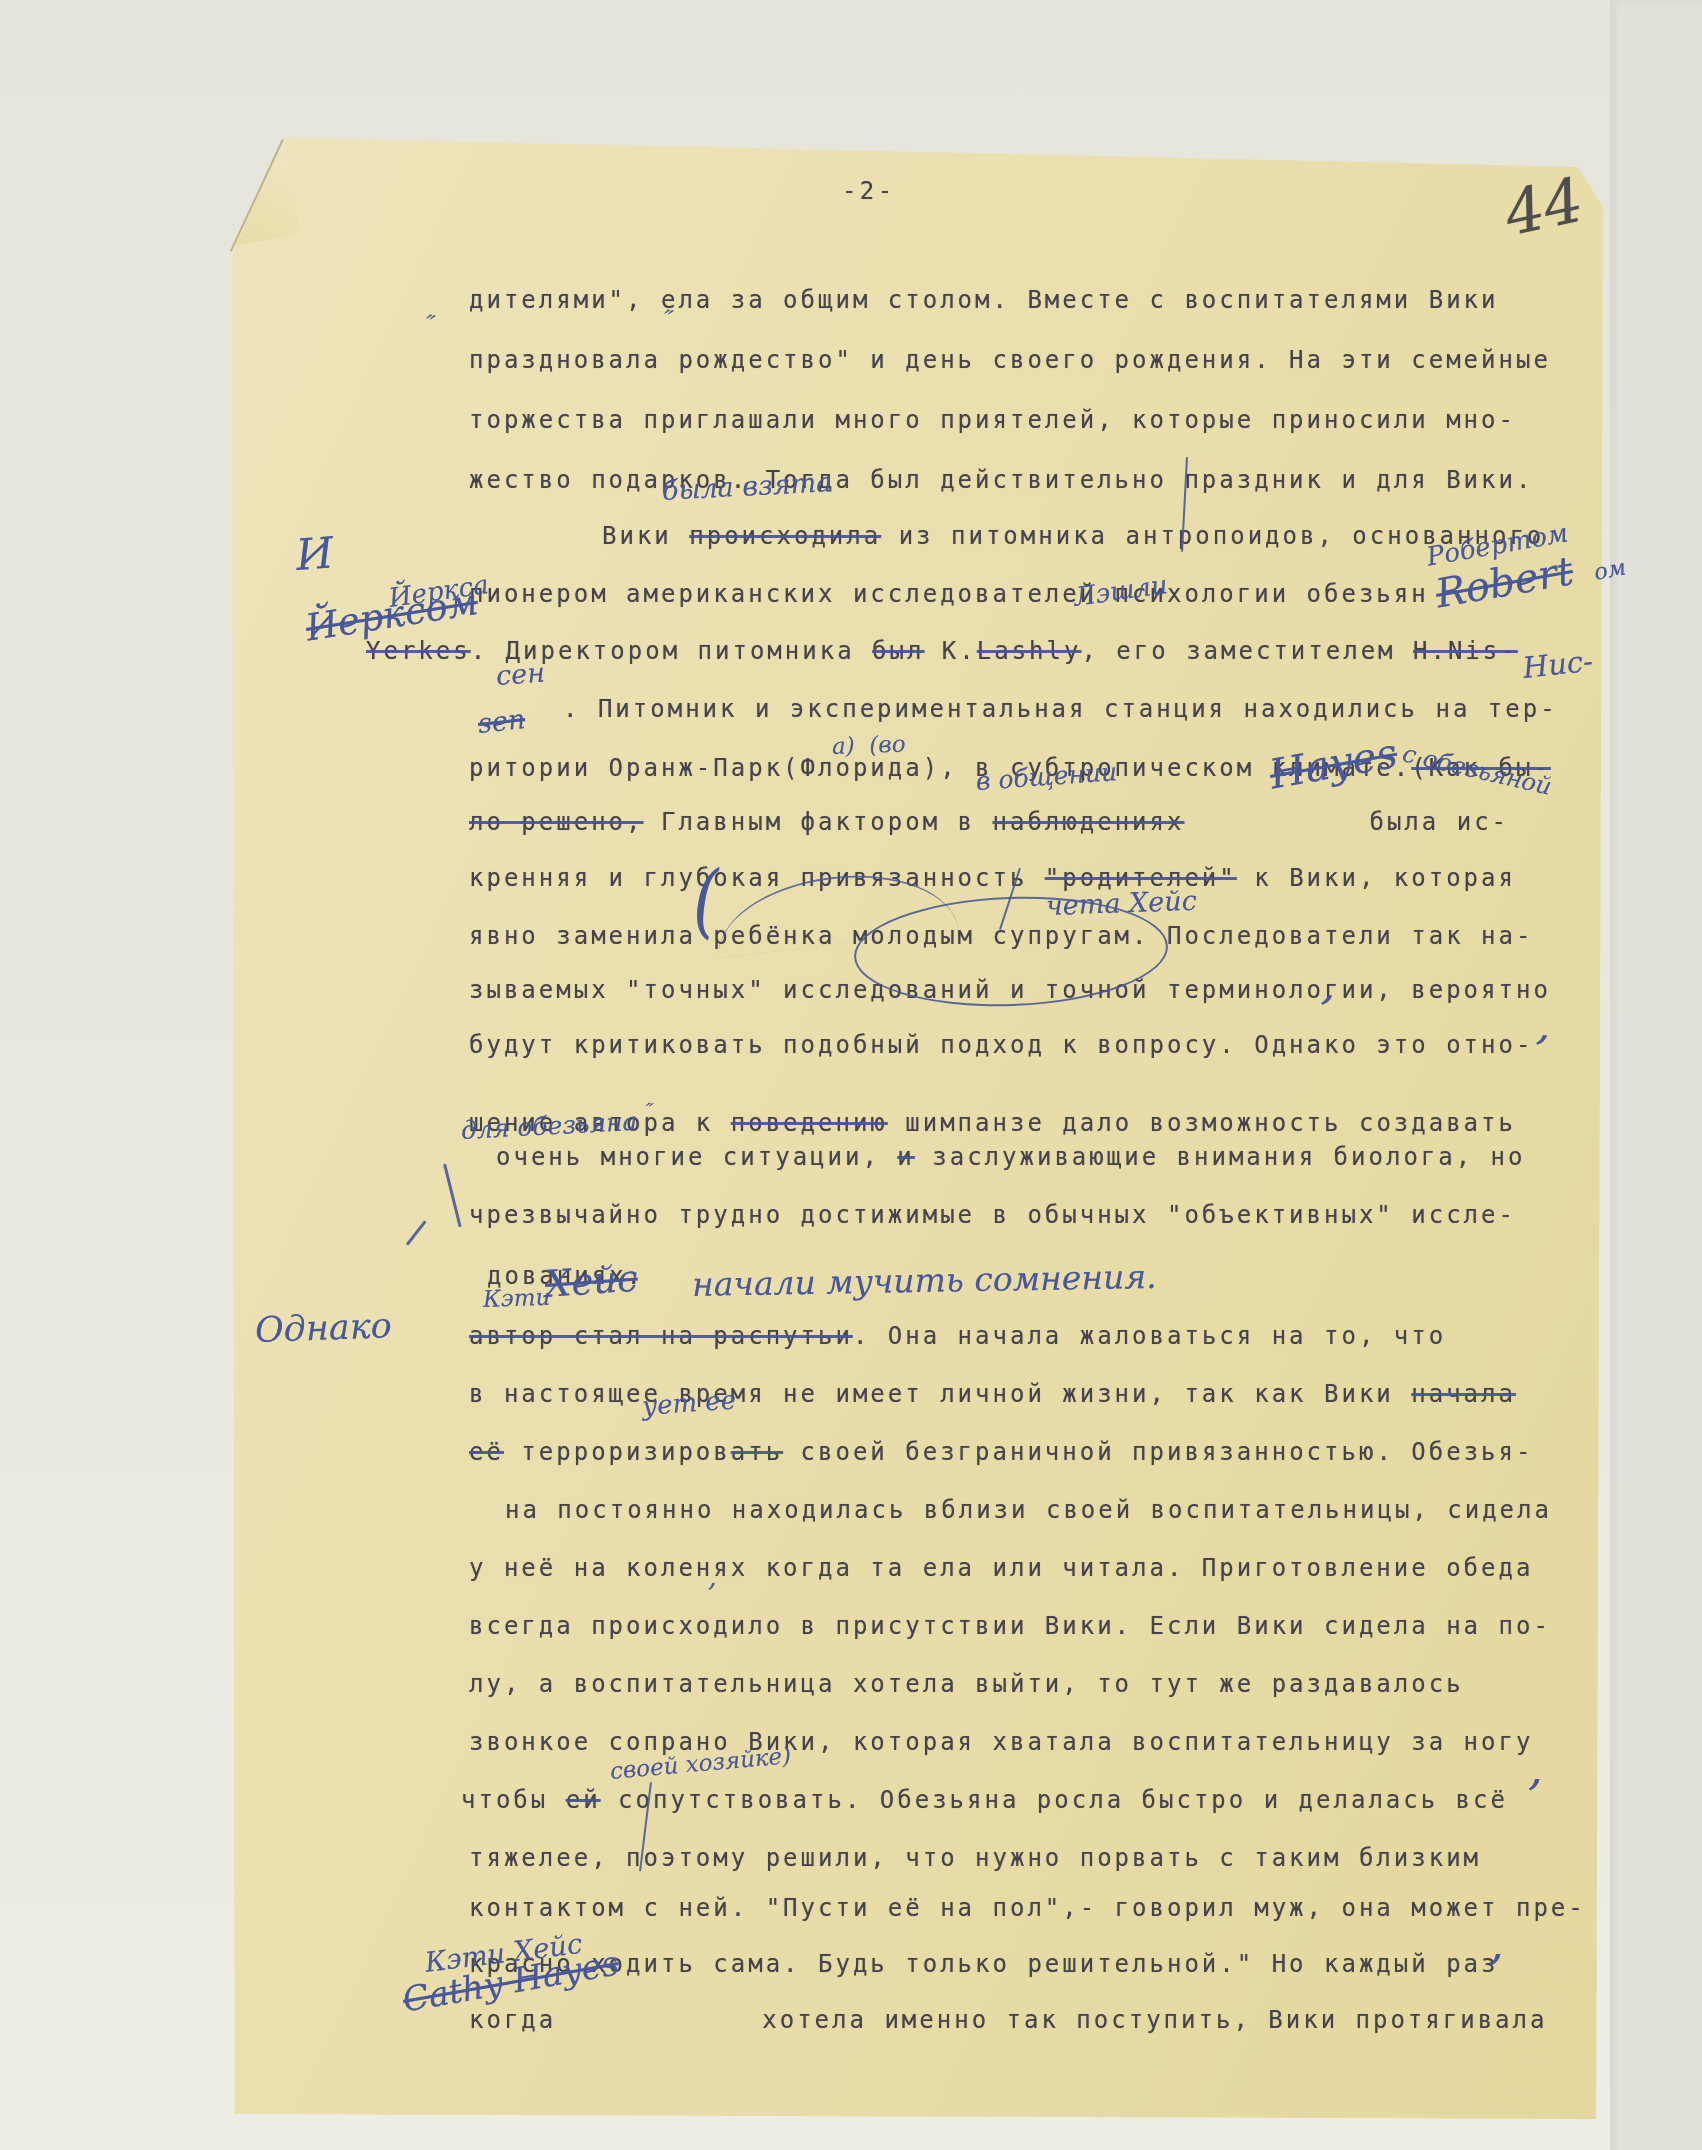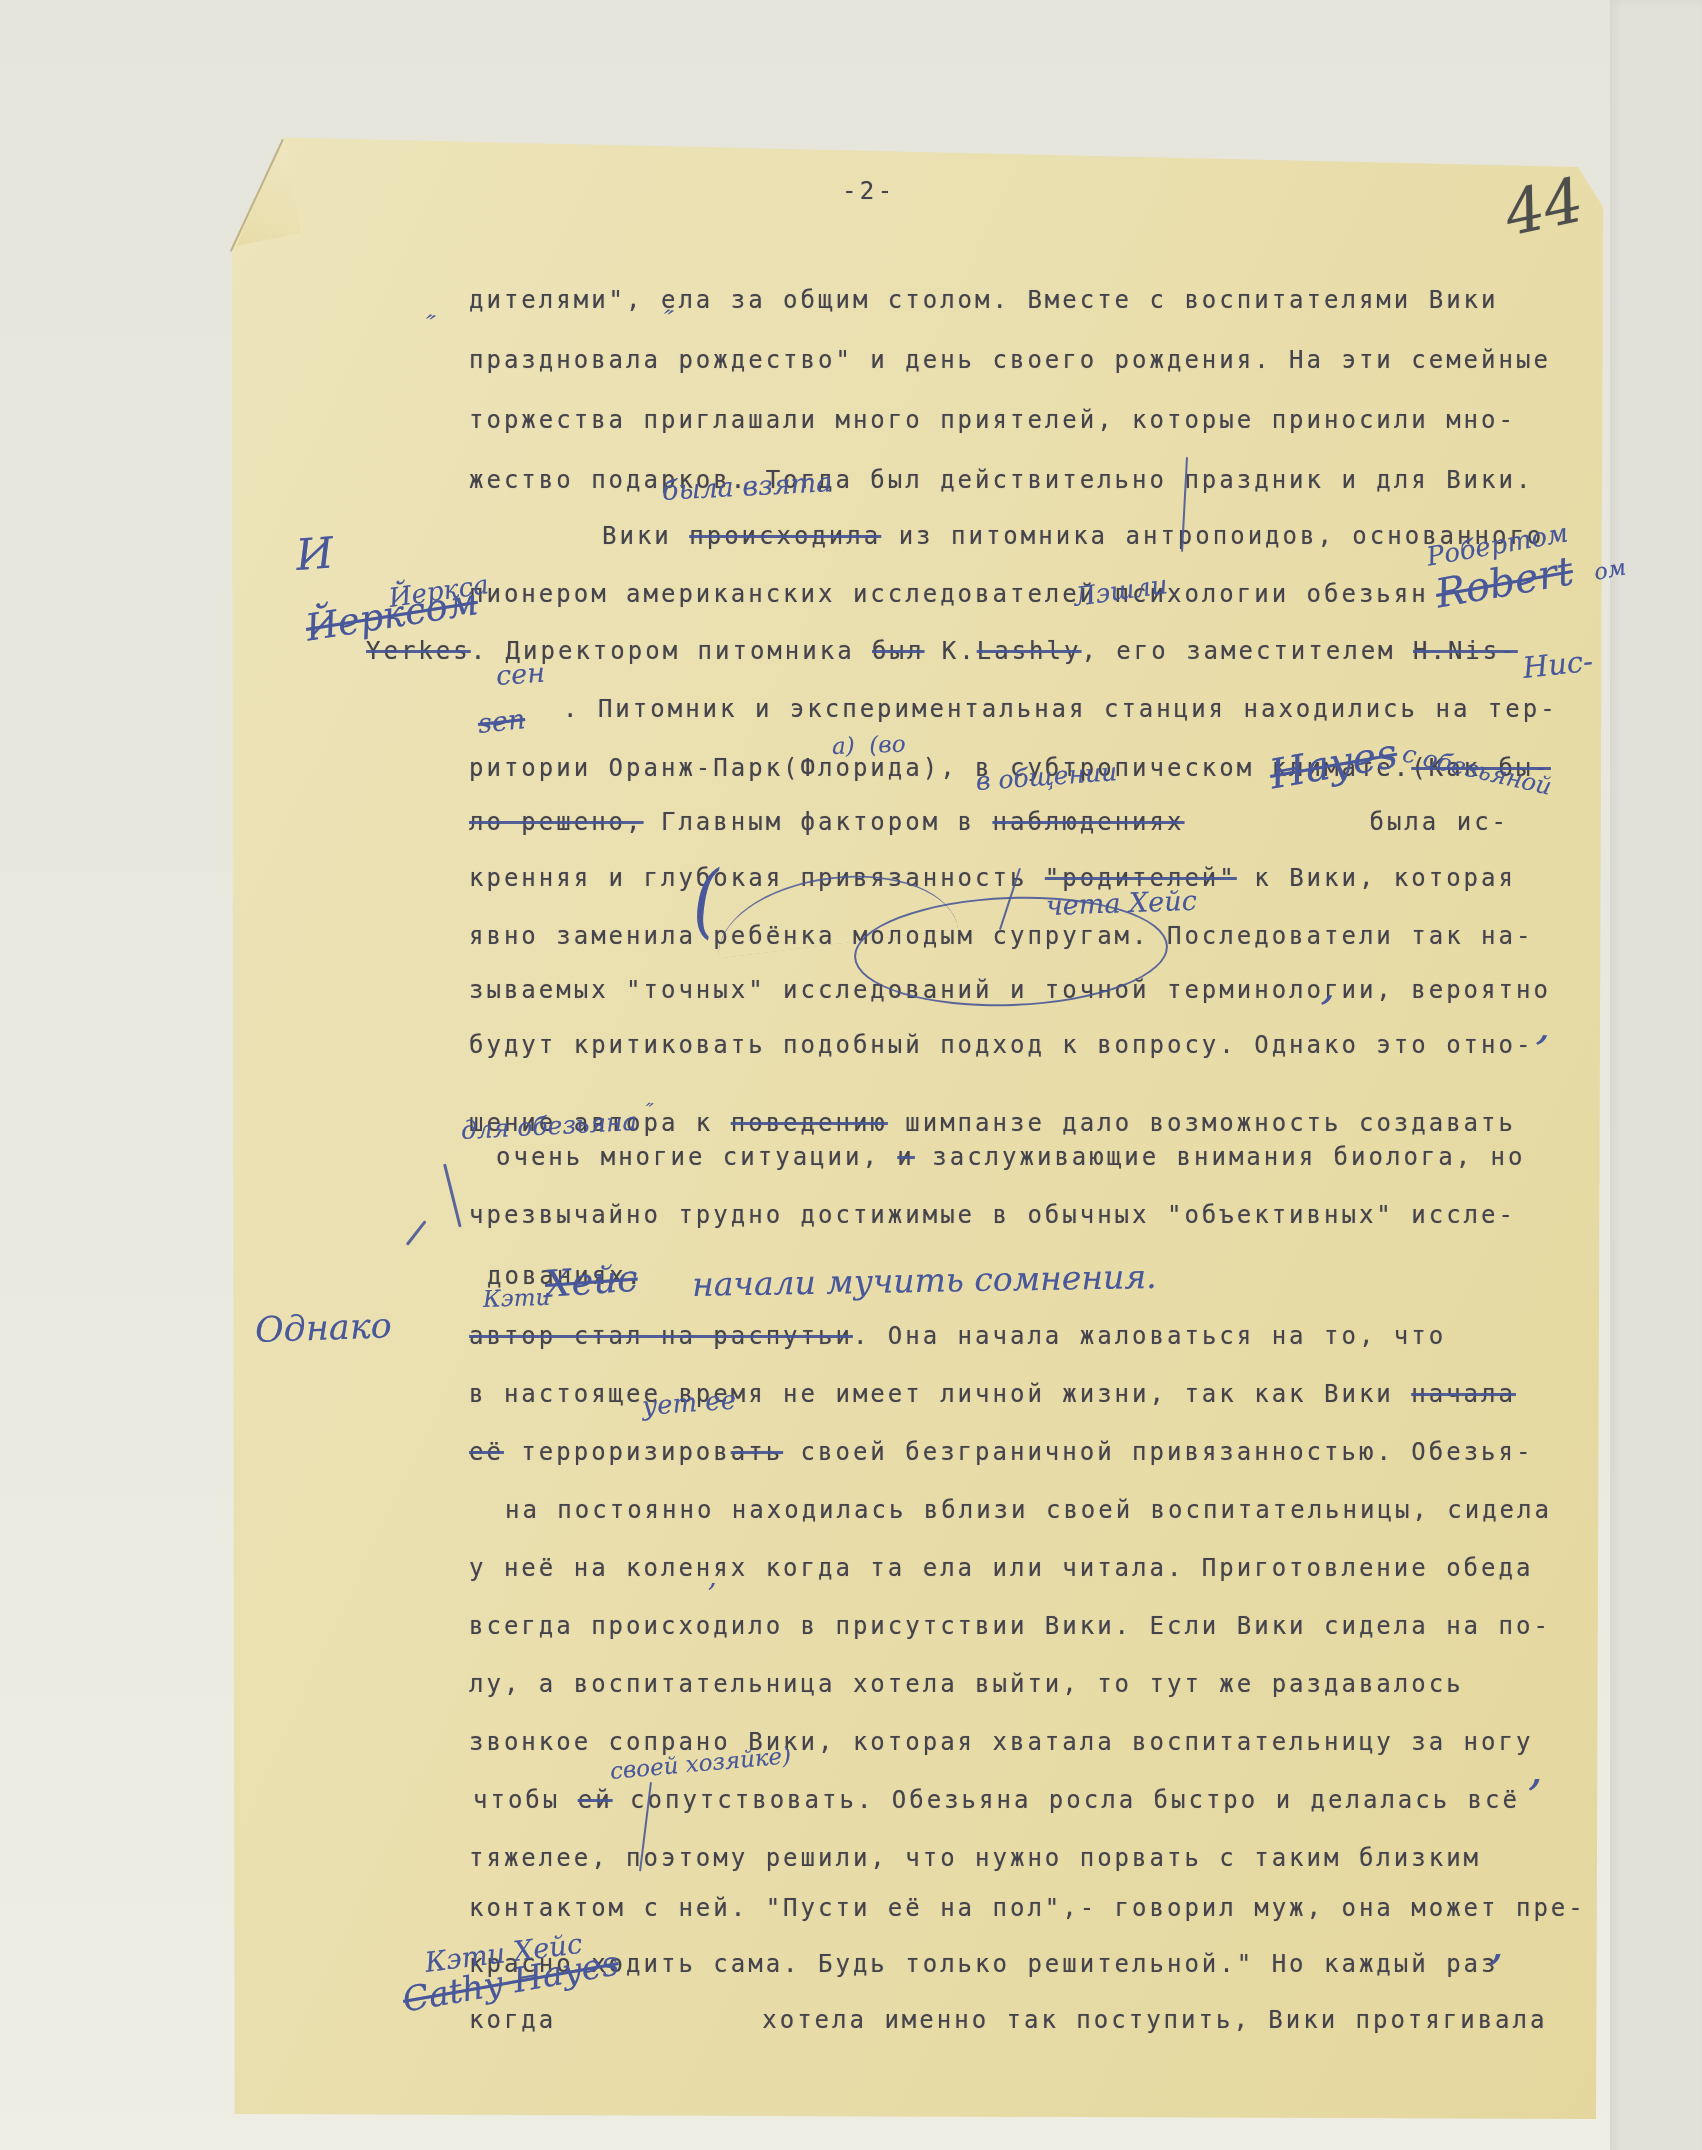--- a/index.html
+++ b/index.html
@@ -94,21 +94,21 @@
     <div class="tl" style="left: 469px; top: 1201px;"><span>чрезвычайно трудно достижимые в обычных "объективных" иссле-</span></div>
     <div class="tl" style="left: 487px; top: 1262px;"><span>дованиях.</span></div>
     <div class="tl" style="left: 469px; top: 1322px;"><span class="st">автор стал на распутьи</span><span>. Она начала жаловаться на то, что</span></div>
     <div class="tl" style="left: 469px; top: 1380px;"><span>в настоящее время не имеет личной жизни, так как Вики </span><span class="st">начала</span></div>
     <div class="tl" style="left: 469px; top: 1438px;"><span class="st">её</span><span> терроризиров</span><span class="st">ать</span><span> своей безграничной привязанностью. Обезья-</span></div>
     <div class="tl" style="left: 469px; top: 1496px; margin-left: 36px;"><span>на постоянно находилась вблизи своей воспитательницы, сидела</span></div>
     <div class="tl" style="left: 469px; top: 1554px;"><span>у неё на коленях когда та ела или читала. Приготовление обеда</span></div>
     <div class="tl" style="left: 469px; top: 1612px;"><span>всегда происходило в присутствии Вики. Если Вики сидела на по-</span></div>
     <div class="tl" style="left: 469px; top: 1670px;"><span>лу, а воспитательница хотела выйти, то тут же раздавалось</span></div>
     <div class="tl" style="left: 469px; top: 1728px;"><span>звонкое сопрано Вики, которая хватала воспитательницу за ногу</span></div>
-    <div class="tl" style="left: 473px; top: 1786px;"><span>чтобы </span><span class="st">ей</span><span> сопутствовать. Обезьяна росла быстро и делалась всё</span></div>
+    <div class="tl" style="left: 461px; top: 1786px;"><span>чтобы </span><span class="st">ей</span><span> сопутствовать. Обезьяна росла быстро и делалась всё</span></div>
     <div class="tl" style="left: 469px; top: 1844px;"><span>тяжелее, поэтому решили, что нужно порвать с таким близким</span></div>
     <div class="tl" style="left: 469px; top: 1894px;"><span>контактом с ней. "Пусти её на пол",- говорил муж, она может пре-</span></div>
     <div class="tl" style="left: 469px; top: 1950px;"><span>красно ходить сама. Будь только решительной." Но каждый раз</span></div>
     <div class="tl" style="left: 469px; top: 2006px;"><span>когда</span><span class="gap" style="width: 206px;"></span><span>хотела именно так поступить, Вики протягивала</span></div>
   </div>
 <div id="ink-layer">
     <span class="hw" style="left: 662px; top: 475px; font-size: 27px; transform: rotate(-3deg);">была взята</span>
     <span class="hw" style="left: 296px; top: 530px; font-size: 43px; transform: rotate(-4deg);">И</span>
     <span class="hw" style="left: 389px; top: 583px; font-size: 26px; transform: rotate(-8deg);">Йеркса</span>
     <span class="hw hw-st" style="left: 306px; top: 607px; font-size: 37px; transform: rotate(-9deg);">Йерксом</span>

